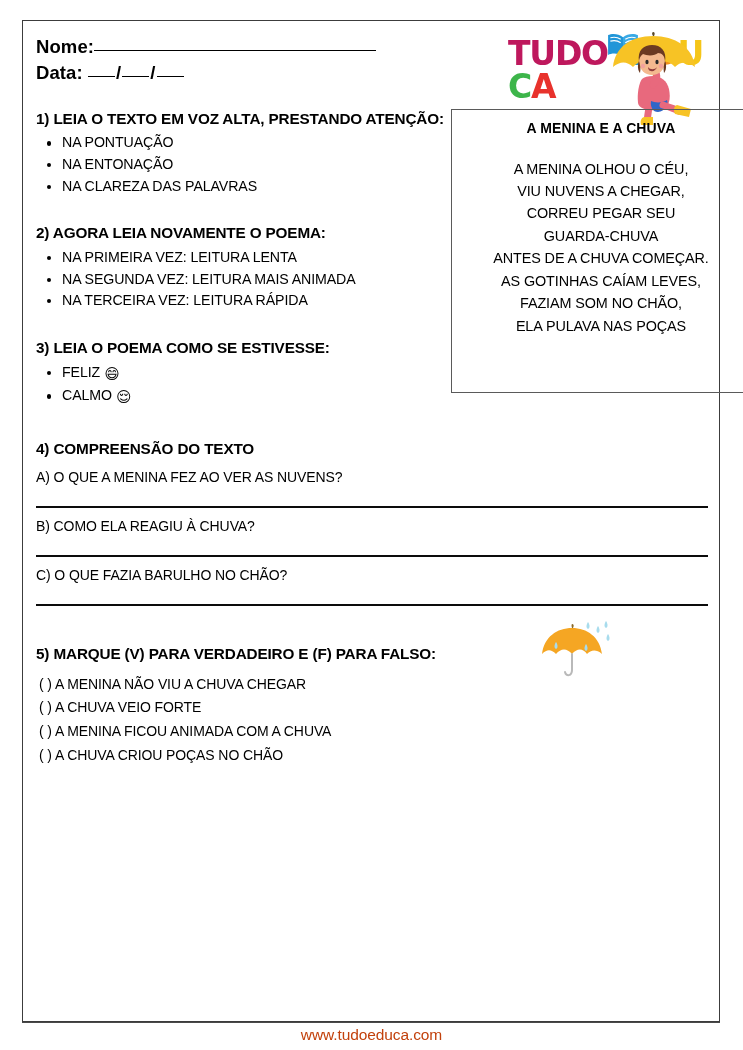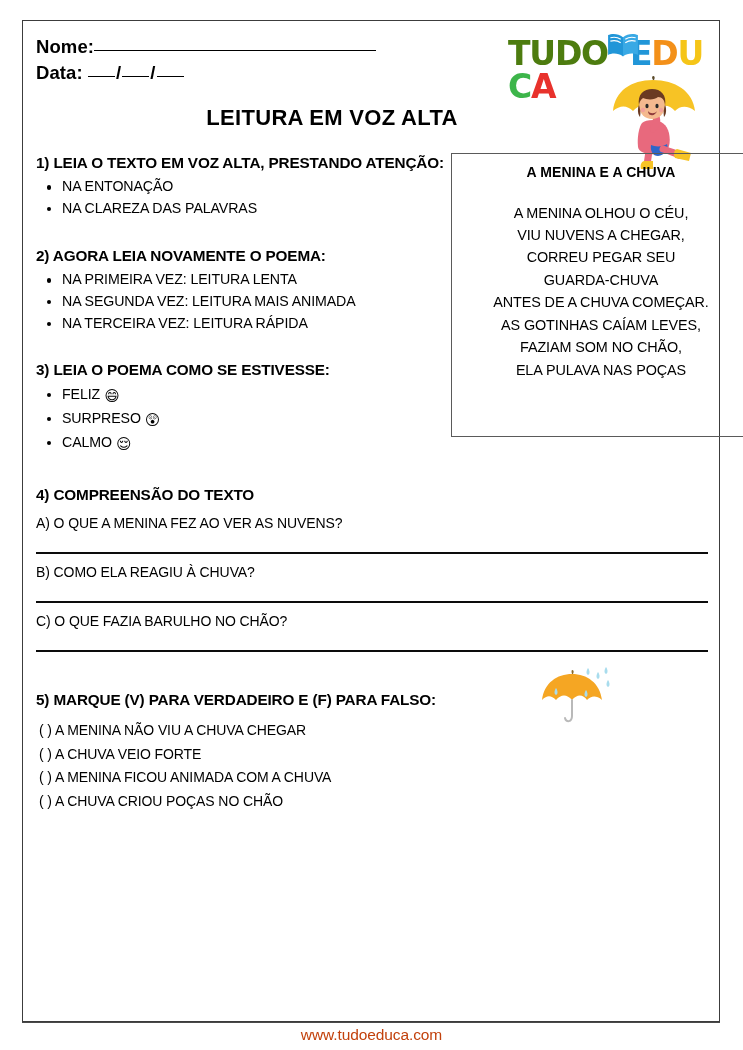--- a/index.html
+++ b/index.html
@@ -70,21 +70,21 @@
     position: absolute;
     left: 0;
     top: 5px;
     font-size: 33px;
     font-weight: bold;
     letter-spacing: -1.2px;
     line-height: 1;
     font-family: "DejaVu Sans", sans-serif;
   }
   .logo-text span { display: inline-block; }
-  .lg-tudo { color: #4d7c0f; }
+  .lg-tudo { color: #be185d; }
   .lg-e { color: #2196d8; margin-left: 22px; }
   .lg-d { color: #f39019; }
   .lg-u { color: #f5c518; }
   .lg-c { color: #3db54a; }
   .lg-a { color: #e8322c; }
   .logo-book {
     position: absolute;
     left: 98px;
     top: 0px;
     width: 34px;
@@ -258,21 +258,20 @@
           <path d="M22 7 C16 1.5 7 2 2.5 4 L2.5 30 C7 27.5 16 27 22 32 Z" fill="#2196d8"></path>
           <path d="M22 7 C28 1.5 37 2 41.5 4 L41.5 30 C37 27.5 28 27 22 32 Z" fill="#39a9e5"></path>
           <path d="M5.5 7.5 C9.5 6.5 15 6.8 19 9.5" stroke="#ffffff" stroke-width="1.5" fill="none"></path>
           <path d="M5.5 12 C9.5 11 15 11.3 19 14" stroke="#ffffff" stroke-width="1.5" fill="none"></path>
           <path d="M25 9.5 C29 6.8 34.5 6.5 38.5 7.5" stroke="#ffffff" stroke-width="1.5" fill="none"></path>
           <path d="M25 14 C29 11.3 34.5 11 38.5 12" stroke="#ffffff" stroke-width="1.5" fill="none"></path>
         </svg>
       </div>
     </div>
 
-    <div class="title">LEITURA EM VOZ ALTA</div>
 
     <div class="body-wrap">
 
       <svg class="girl" viewBox="0 0 108 98">
 
         <path d="M10 36 C12 16 28 5 50 5 C72 5 90 16 92 36 C84 30 77 31 72 36 C66 29 58 29 51 36 C45 29 36 29 30 36 C24 30 17 30 10 36 Z" fill="#f7c325"></path>
         <path d="M50 5 C50 5 48 2 50 1 C52 0.5 52 3 51 5 Z" fill="#5a4a2a"></path>
 
         <path d="M51 36 L51 60 C51 66 45 67 44 62" stroke="#e0a91c" stroke-width="2.4" fill="none" stroke-linecap="round"></path>
 
@@ -314,39 +313,39 @@
           <div>AS GOTINHAS CAÍAM LEVES,</div>
           <div>FAZIAM SOM NO CHÃO,</div>
           <div>ELA PULAVA NAS POÇAS</div>
         </div>
       </div>
 
       <div class="col-left">
 
         <h2 class="sec">1) LEIA O TEXTO EM VOZ ALTA, PRESTANDO ATENÇÃO:</h2>
         <ul class="bul">
+          <li>NA PONTUAÇÃO</li>
           <li>NA ENTONAÇÃO</li>
           <li>NA CLAREZA DAS PALAVRAS</li>
         </ul>
 
         <div class="sec-gap"></div>
 
         <h2 class="sec">2) AGORA LEIA NOVAMENTE O POEMA:</h2>
         <ul class="bul">
           <li>NA PRIMEIRA VEZ: LEITURA LENTA</li>
           <li>NA SEGUNDA VEZ: LEITURA MAIS ANIMADA</li>
           <li>NA TERCEIRA VEZ: LEITURA RÁPIDA</li>
         </ul>
 
         <div class="sec-gap"></div>
 
         <h2 class="sec">3) LEIA O POEMA COMO SE ESTIVESSE:</h2>
         <ul class="bul">
           <li><span>FELIZ</span><span class="emoji">😄</span></li>
-          <li><span>SURPRESO</span><span class="emoji">😲</span></li>
           <li><span>CALMO</span><span class="emoji">😌</span></li>
         </ul>
       </div>
 
       <div class="sec4">
         <h2 class="sec">4) COMPREENSÃO DO TEXTO</h2>
 
         <div class="q">A) O QUE A MENINA FEZ AO VER AS NUVENS?</div>
         <div class="answer-line"></div>
 

